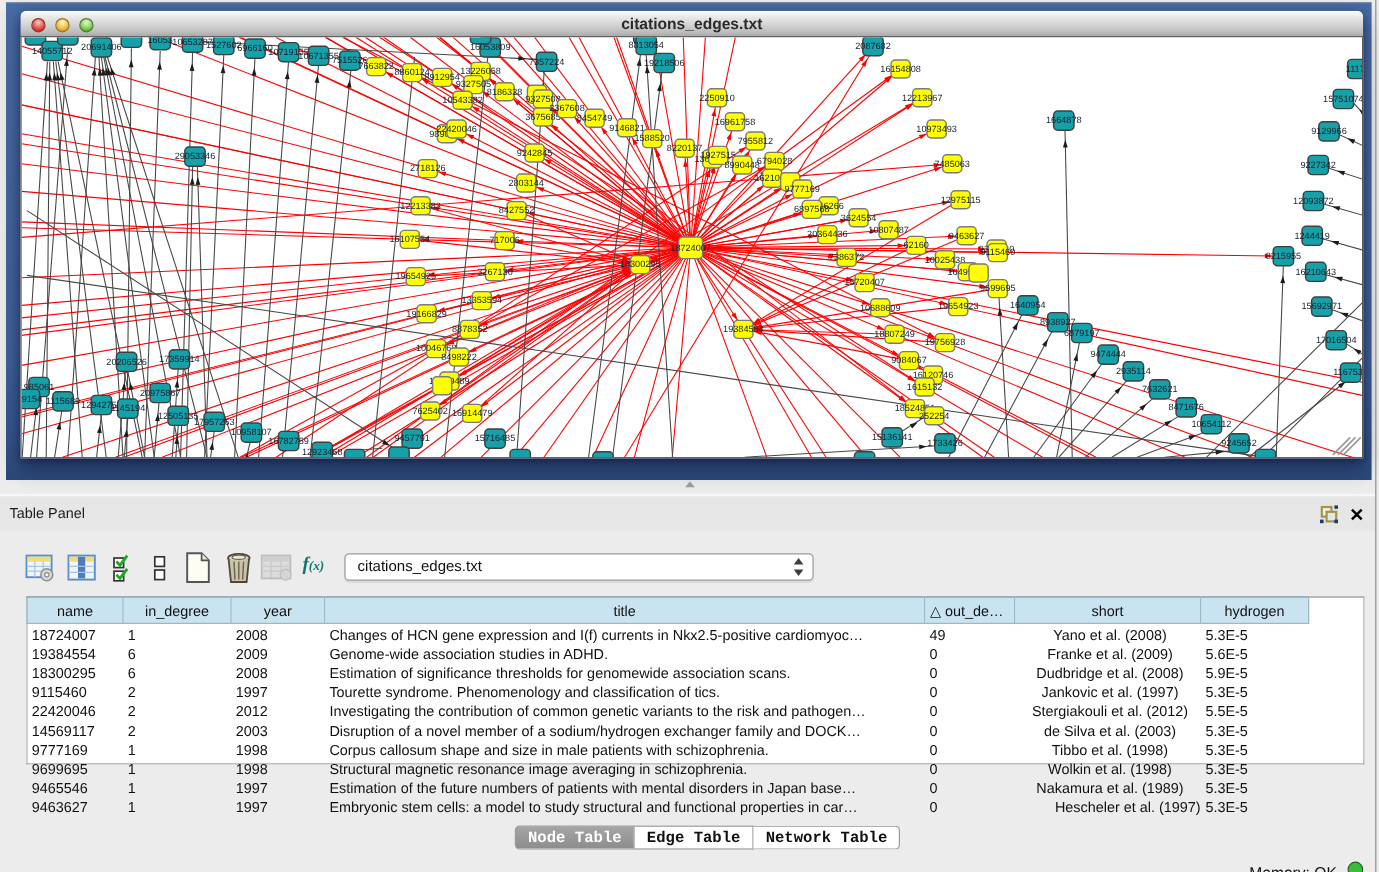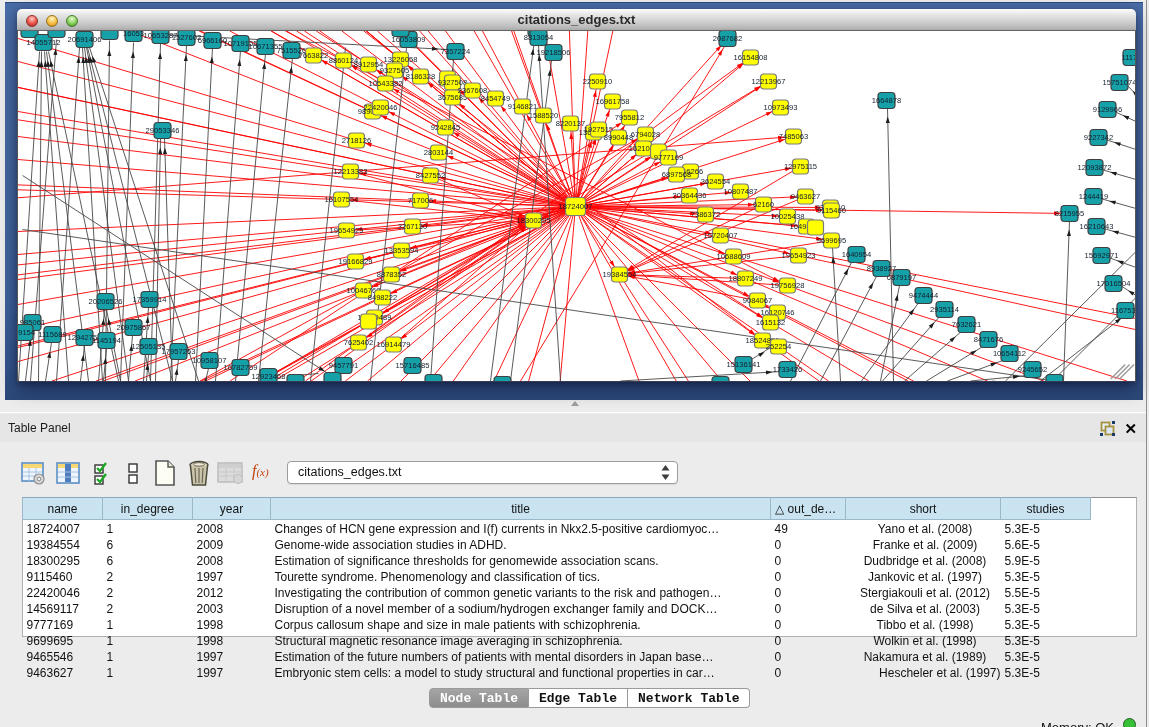--- a/index.html
+++ b/index.html
@@ -791,21 +791,21 @@
 <rect x="1" y="2" width="24" height="19" fill="#cfcfcf" stroke="#9a9a9a" stroke-width="1.6"></rect>
 <rect x="2" y="3" width="22" height="4" fill="#b9b9b9"></rect>
 <g stroke="#adadad" stroke-width="1">
           <line x1="2" y1="11" x2="24" y2="11"></line>
           <line x1="2" y1="15" x2="24" y2="15"></line>
           <line x1="9" y1="7" x2="9" y2="20"></line>
           <line x1="17" y1="7" x2="17" y2="20"></line>
         </g>
 <circle cx="21" cy="18" r="4.5" fill="#c3c3c3" stroke="#9a9a9a"></circle>
 </svg>
-<div style="position:absolute;left:238px;top:9px;font-size:16px;color:#c2410c;font-style:italic;font-weight:normal;font-family:'Liberation Serif',serif;">f<span style="font-size:11px;">(x)</span></div>
+<div style="position:absolute;left:238px;top:9px;font-size:16px;color:#0f766e;font-style:italic;font-weight:bold;font-family:'Liberation Serif',serif;">f<span style="font-size:11px;">(x)</span></div>
     <div id="dropdown">citations_edges.txt<svg width="9" height="15" viewBox="0 0 9 15" style="position:absolute;right:7px;top:3px;">
           <path d="M4.5 0 L8.5 5.5 L0.5 5.5 Z" fill="#3c3c3c"></path>
           <path d="M4.5 15 L8.5 9.5 L0.5 9.5 Z" fill="#3c3c3c"></path>
         </svg></div>
   </div>
   <div id="tablewrap">
       <table class="grid">
 <colgroup>
           <col style="width:80px">
           <col style="width:90px">
@@ -816,21 +816,21 @@
           <col style="width:90px">
         </colgroup>
 <tbody>
           <tr>
             <th>name</th>
             <th>in_degree</th>
             <th>year</th>
             <th>title</th>
             <th style="text-align:left;padding-left:4px">△ out_de…</th>
             <th>short</th>
-            <th>studies</th>
+            <th>hydrogen</th>
           </tr>
 <tr>
             <td>18724007</td>
             <td>1</td>
             <td>2008</td>
             <td>Changes of HCN gene expression and I(f) currents in Nkx2.5-positive cardiomyoc…</td>
             <td>49</td>
             <td style="text-align:center">Yano et al. (2008)</td>
             <td>5.3E-5</td>
           </tr>

